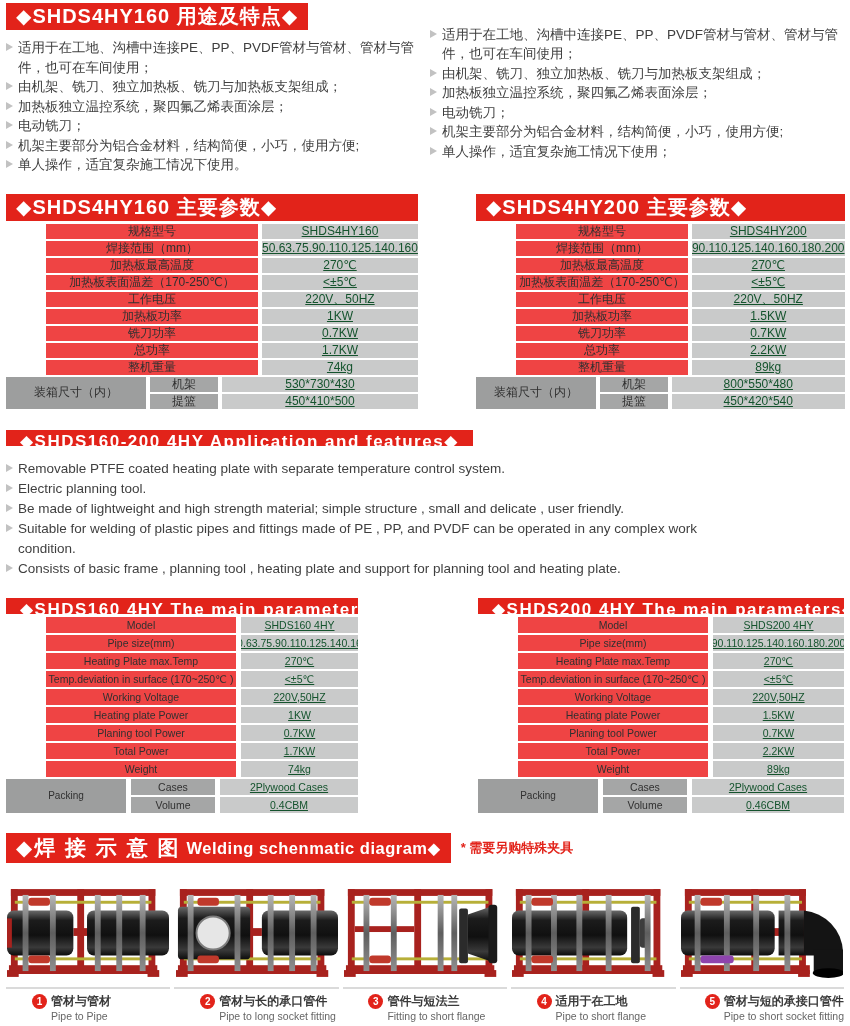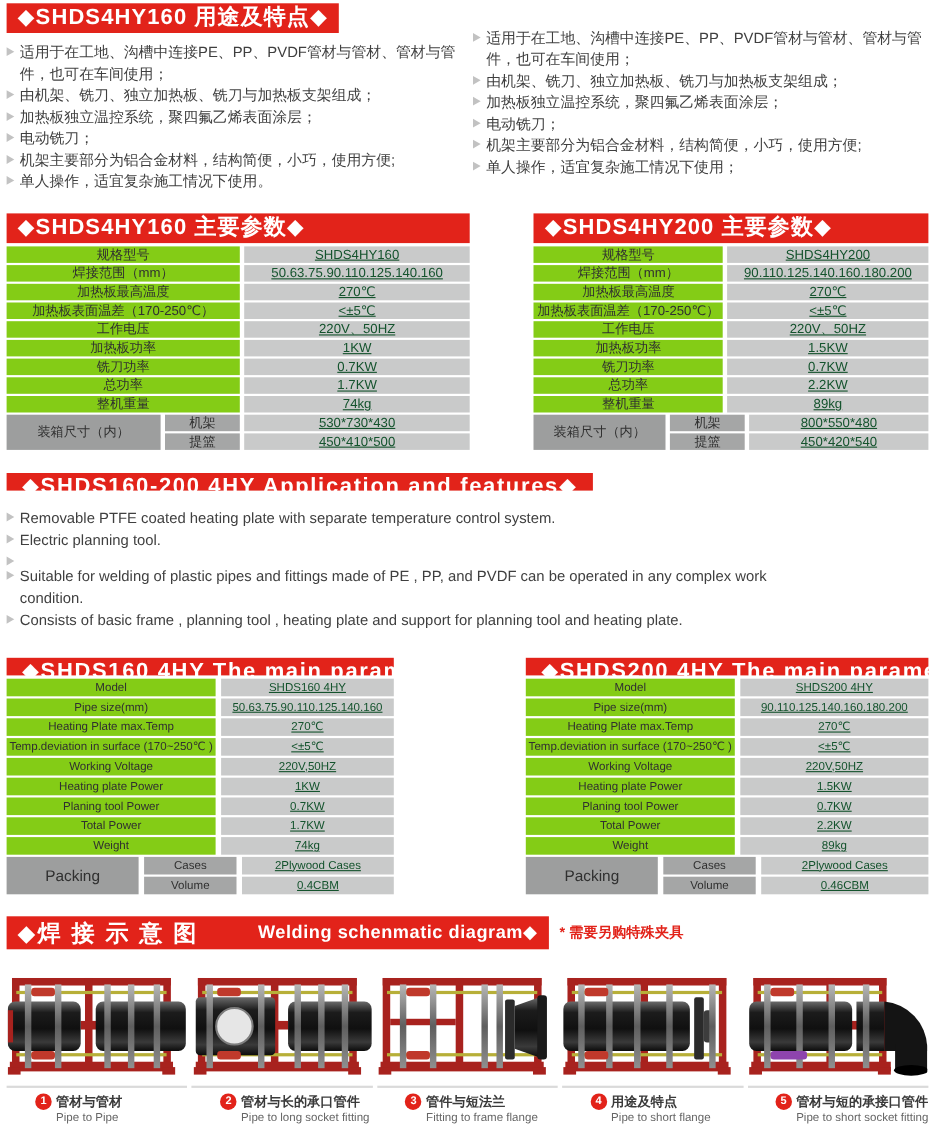--- a/index.html
+++ b/index.html
@@ -11,21 +11,21 @@
   }
   .page { width:850px; height:1026px; padding:6px 6px 0 6px; position:relative; }
 
   
   .redbar {
     background:#e2231a; color:#fff; font-weight:bold;
     display:inline-block; white-space:nowrap;
   }
   .bar-lg { font-size:20px; line-height:27px; height:27px; padding:0 10px; letter-spacing:1px; }
   .bar-full { display:block; width:100%; }
-  .bar-en { font-size:20px; line-height:24px; height:16px; padding:0 14px; letter-spacing:1.5px; }
+  .bar-en { font-size:17px; line-height:24px; height:16px; padding:0 14px; letter-spacing:1.5px; }
 
   
   .bullets { list-style:none; margin-top:8px; }
   .bullets li { display:flex; font-size:13.5px; line-height:19.5px; color:#3f3f3f; }
   .tri {
     width:0; height:0; flex:0 0 auto;
     border-left:7px solid #c2c2c2;
     border-top:4.5px solid transparent;
     border-bottom:4.5px solid transparent;
     margin:5px 5px 0 0;
@@ -47,51 +47,51 @@
   .feat-en { height:155px; }
   .spec-en-row { height:240px; }
 
   
   .spec-table .rows { margin-top:3px; }
   .srow { display:flex; margin-bottom:2px; }
   .cell {
     display:flex; align-items:center; justify-content:center;
     white-space:nowrap; overflow:hidden;
   }
-  .lbl { background:#84cc16; color:#303030; }
+  .lbl { background:#ef4444; color:#303030;margin-left:40px; }
   .val { background:#c9caca; color:#14532d; flex:1;text-decoration:underline; }
   .cn .srow { height:15px; }
   .cn .cell { font-size:12px; height:15px; }
   .cn .lbl { width:212px; margin-right:4px; }
   .cn.narrow .lbl { width:172px; }
   .en .srow { height:16px; }
   .en .cell { font-size:10.5px; height:16px; }
   .en .lbl { width:190px; margin-right:5px; }
 
   
   .packing { display:flex; }
   .pk-label { background:#9d9e9e; color:#303030; margin-right:4px; }
   .cn .pk-label { width:140px; height:32px; font-size:12px; }
   .cn.narrow .pk-label { width:120px; }
-  .en .pk-label { width:120px; height:34px; font-size:14px; margin-right:5px; }
+  .en .pk-label { width:120px; height:34px; font-size:10px; margin-right:5px; }
   .pk-subs { flex:1; display:flex; flex-direction:column; }
   .pk-subrow { display:flex; }
   .pk-subrow + .pk-subrow { margin-top:2px; }
   .sub-lbl { background:#a5a6a6; color:#303030; margin-right:4px; }
   .cn .sub-lbl { width:68px; height:15px; font-size:12px; }
   .en .sub-lbl { width:84px; height:16px; font-size:10.5px; margin-right:5px; }
   .cn .pk-subrow .val { height:15px; }
   .en .pk-subrow .val { height:16px; }
 
   
   .weld-head { display:flex; align-items:center; margin-top:8px; }
   .weld-bar {
     background:#e2231a; color:#fff; font-weight:bold;
     height:30px; display:inline-flex; align-items:center;
-    padding:0 10px; white-space:nowrap;gap:48px;
+    padding:0 10px; white-space:nowrap;
   }
   .weld-cn { font-size:21px; letter-spacing:2px; }
   .weld-en { font-size:16.5px; margin-left:6px; letter-spacing:0.5px; }
   .weld-note { color:#e2231a; font-size:13px; margin-left:10px; font-weight:bold; }
 
   .diagrams {
     display:grid; grid-template-columns:repeat(5,1fr);
     margin-top:14px; column-gap:4px;
   }
   .diagram-cell { height:112px; border-bottom:2px solid #dadada; display:flex; align-items:flex-end; justify-content:center; }
@@ -323,20 +323,21 @@
           <span>Removable PTFE coated heating plate with separate temperature control system.</span>
         </li>
 
         <li>
           <span class="tri"></span>
           <span>Electric planning tool.</span>
         </li>
 
         <li>
           <span class="tri"></span>
+          <span>Be made of lightweight and high strength material; simple structure , small and delicate , user friendly.</span>
         </li>
 
         <li>
           <span class="tri"></span>
           <span>Suitable for welding of plastic pipes and fittings made of PE , PP, and PVDF can be operated in any complex work condition.</span>
         </li>
 
         <li>
           <span class="tri"></span>
           <span>Consists of basic frame , planning tool , heating plate and support for planning tool and heating plate.</span>
@@ -663,27 +664,27 @@
             <span class="cap-cn">管材与长的承口管件</span>
           </div>
           <div class="cap-en">Pipe to long socket fitting</div>
         </div>
 
         <div class="caption">
           <div class="cap-line">
             <span class="cap-num">3</span>
             <span class="cap-cn">管件与短法兰</span>
           </div>
-          <div class="cap-en">Fitting to frame flange</div>
+          <div class="cap-en">Fitting to short flange</div>
         </div>
 
         <div class="caption">
           <div class="cap-line">
             <span class="cap-num">4</span>
-            <span class="cap-cn">用途及特点</span>
+            <span class="cap-cn">适用于在工地</span>
           </div>
           <div class="cap-en">Pipe to short flange</div>
         </div>
 
         <div class="caption">
           <div class="cap-line">
             <span class="cap-num">5</span>
             <span class="cap-cn">管材与短的承接口管件</span>
           </div>
           <div class="cap-en">Pipe to short socket fitting</div>

